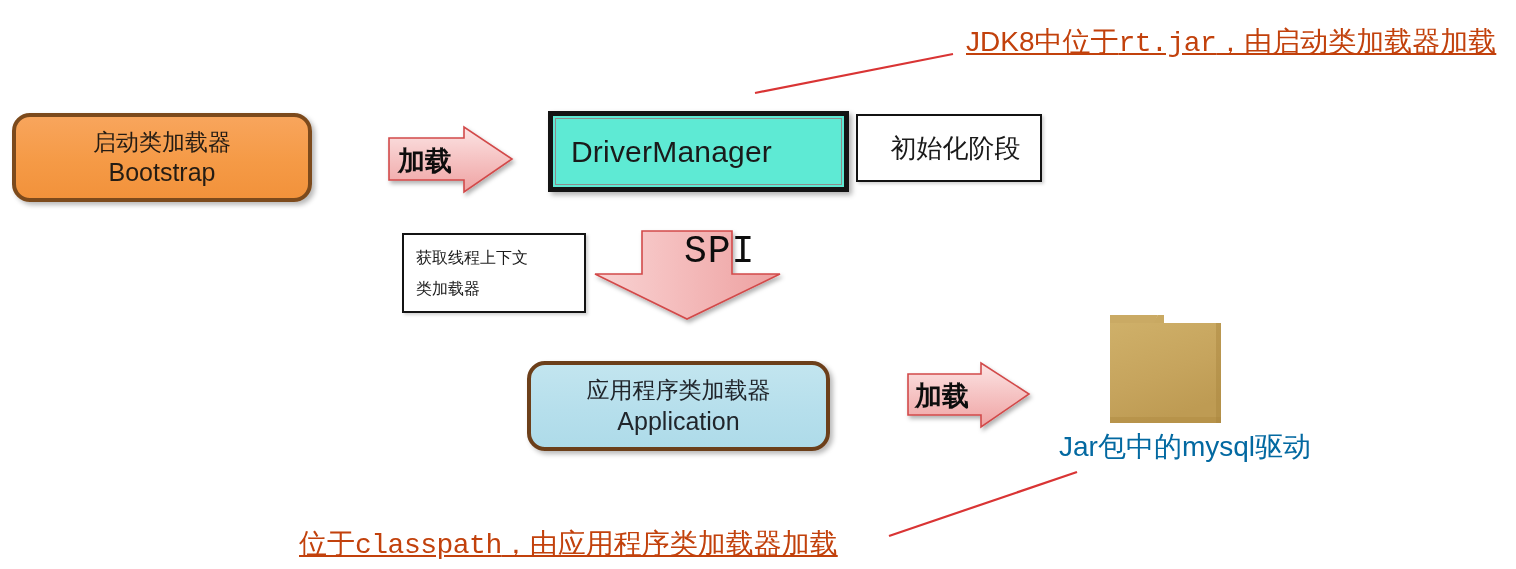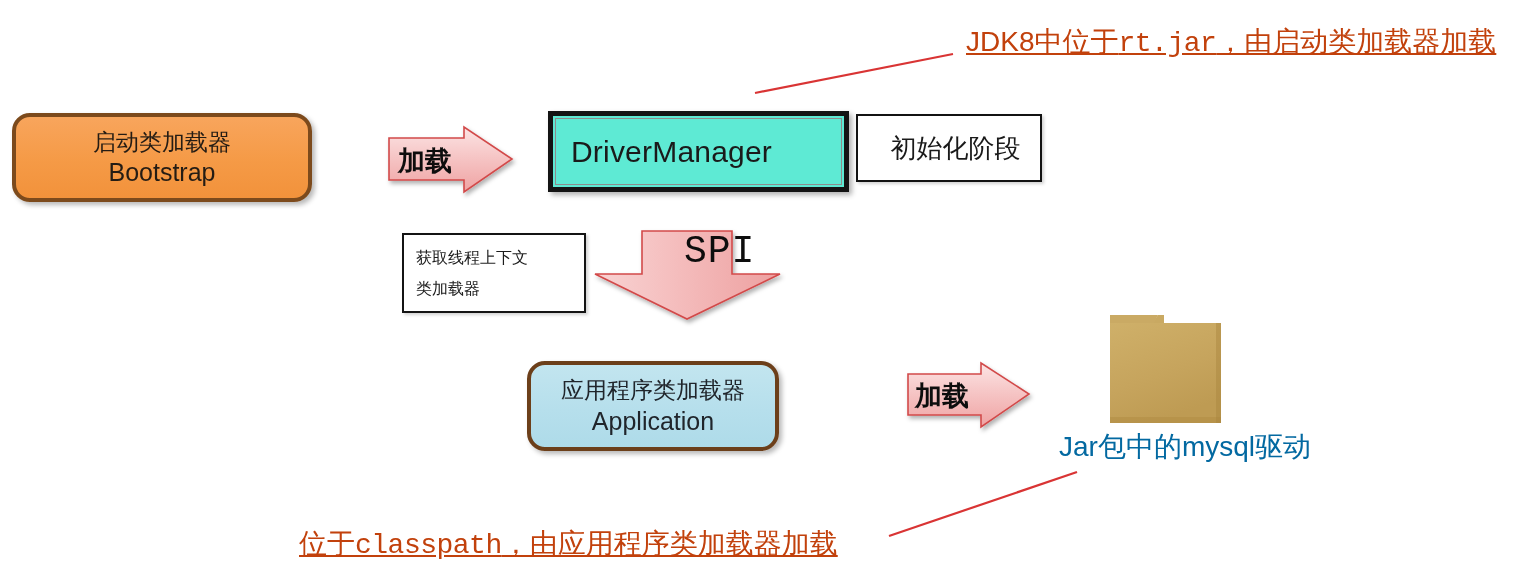--- a/index.html
+++ b/index.html
@@ -42,21 +42,21 @@
     width: 300px; height: 89px;
     background: linear-gradient(180deg,#F8A55C 0%, #F59A46 55%, #F2923B 100%);
     border: 4px solid #7C4A1C;
     font-size: 23px;
     color: #241c14;
   }
   #bootstrap-box .l2 { font-size: 25px; margin-top: 1px; text-align: right; }
 
   #application-box {
     left: 527px; top: 361px;
-    width: 252px; height: 90px;
+    width: 303px; height: 90px;
     background: linear-gradient(180deg,#C2E5EF 0%, #B6DFEC 55%, #AEDBE9 100%);
     border: 4px solid #6C3F1A;
     font-size: 23px;
     color: #20252b;
   }
   #application-box .l2 { font-size: 25px; margin-top: 2px; }
 
   
   #drivermanager-box {
     position: absolute;

